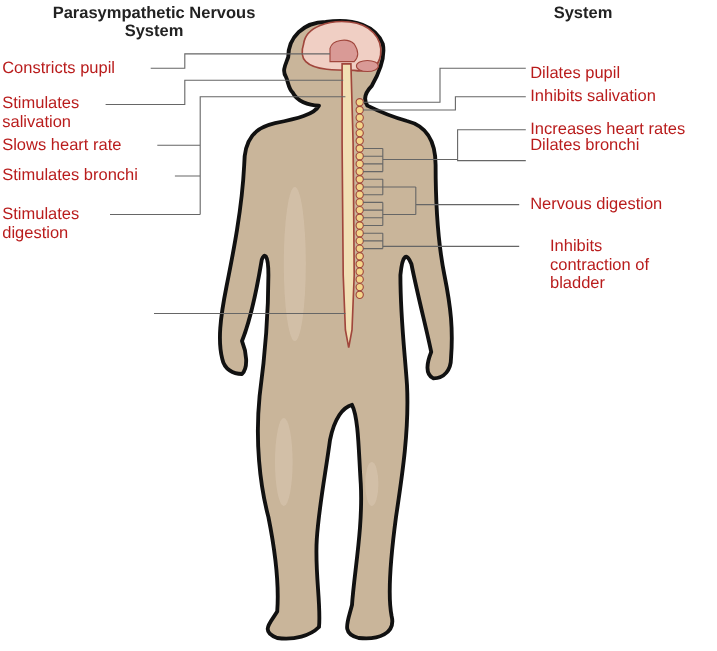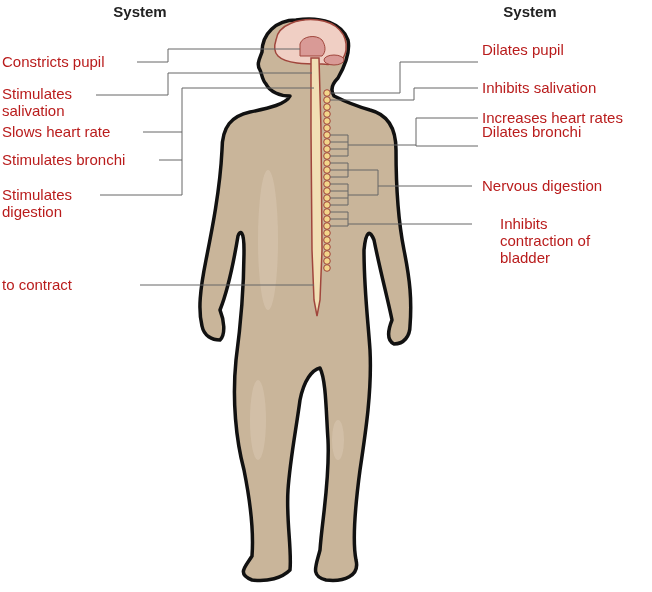--- a/index.html
+++ b/index.html
@@ -79,20 +79,21 @@
   </g>
 
   <g stroke="#666" stroke-width="1" fill="none">
     <path d="M478,62 H400 V93 H330"></path>
     <path d="M478,88 H414 V100 H330"></path>
     <path d="M478,118 H416 V146 H478"></path>
   </g>
 </svg>
 
 <div class="heading" style="left:10px; top:3px; width:260px;">
+  <div>Parasympathetic Nervous</div>
   <div>System</div>
 </div>
 <div class="heading" style="left:420px; top:3px; width:220px;">
   <div>System</div>
 </div>
 
 <div class="label" style="left:2px; top:53px;">
   <div>Constricts pupil</div>
 </div>
 <div class="label" style="left:2px; top:85px;">
@@ -103,24 +104,23 @@
   <div>Slows heart rate</div>
 </div>
 <div class="label" style="left:2px; top:151px;">
   <div>Stimulates bronchi</div>
 </div>
 <div class="label" style="left:2px; top:186px;">
   <div>Stimulates</div>
   <div>digestion</div>
 </div>
 <div class="label" style="left:2px; top:276px;">
-  <div>to contract</div>
 </div>
 
-<div class="label" style="left:482px; top:41px;">
+<div class="label" style="left:482px; top:58px;">
   <div>Dilates pupil</div>
 </div>
 <div class="label" style="left:482px; top:79px;">
   <div>Inhibits salivation</div>
 </div>
 <div class="label" style="left:482px; top:109px;">
   <div>Increases heart rates</div>
 </div>
 <div class="label" style="left:482px; top:123px;">
   <div>Dilates bronchi</div>

